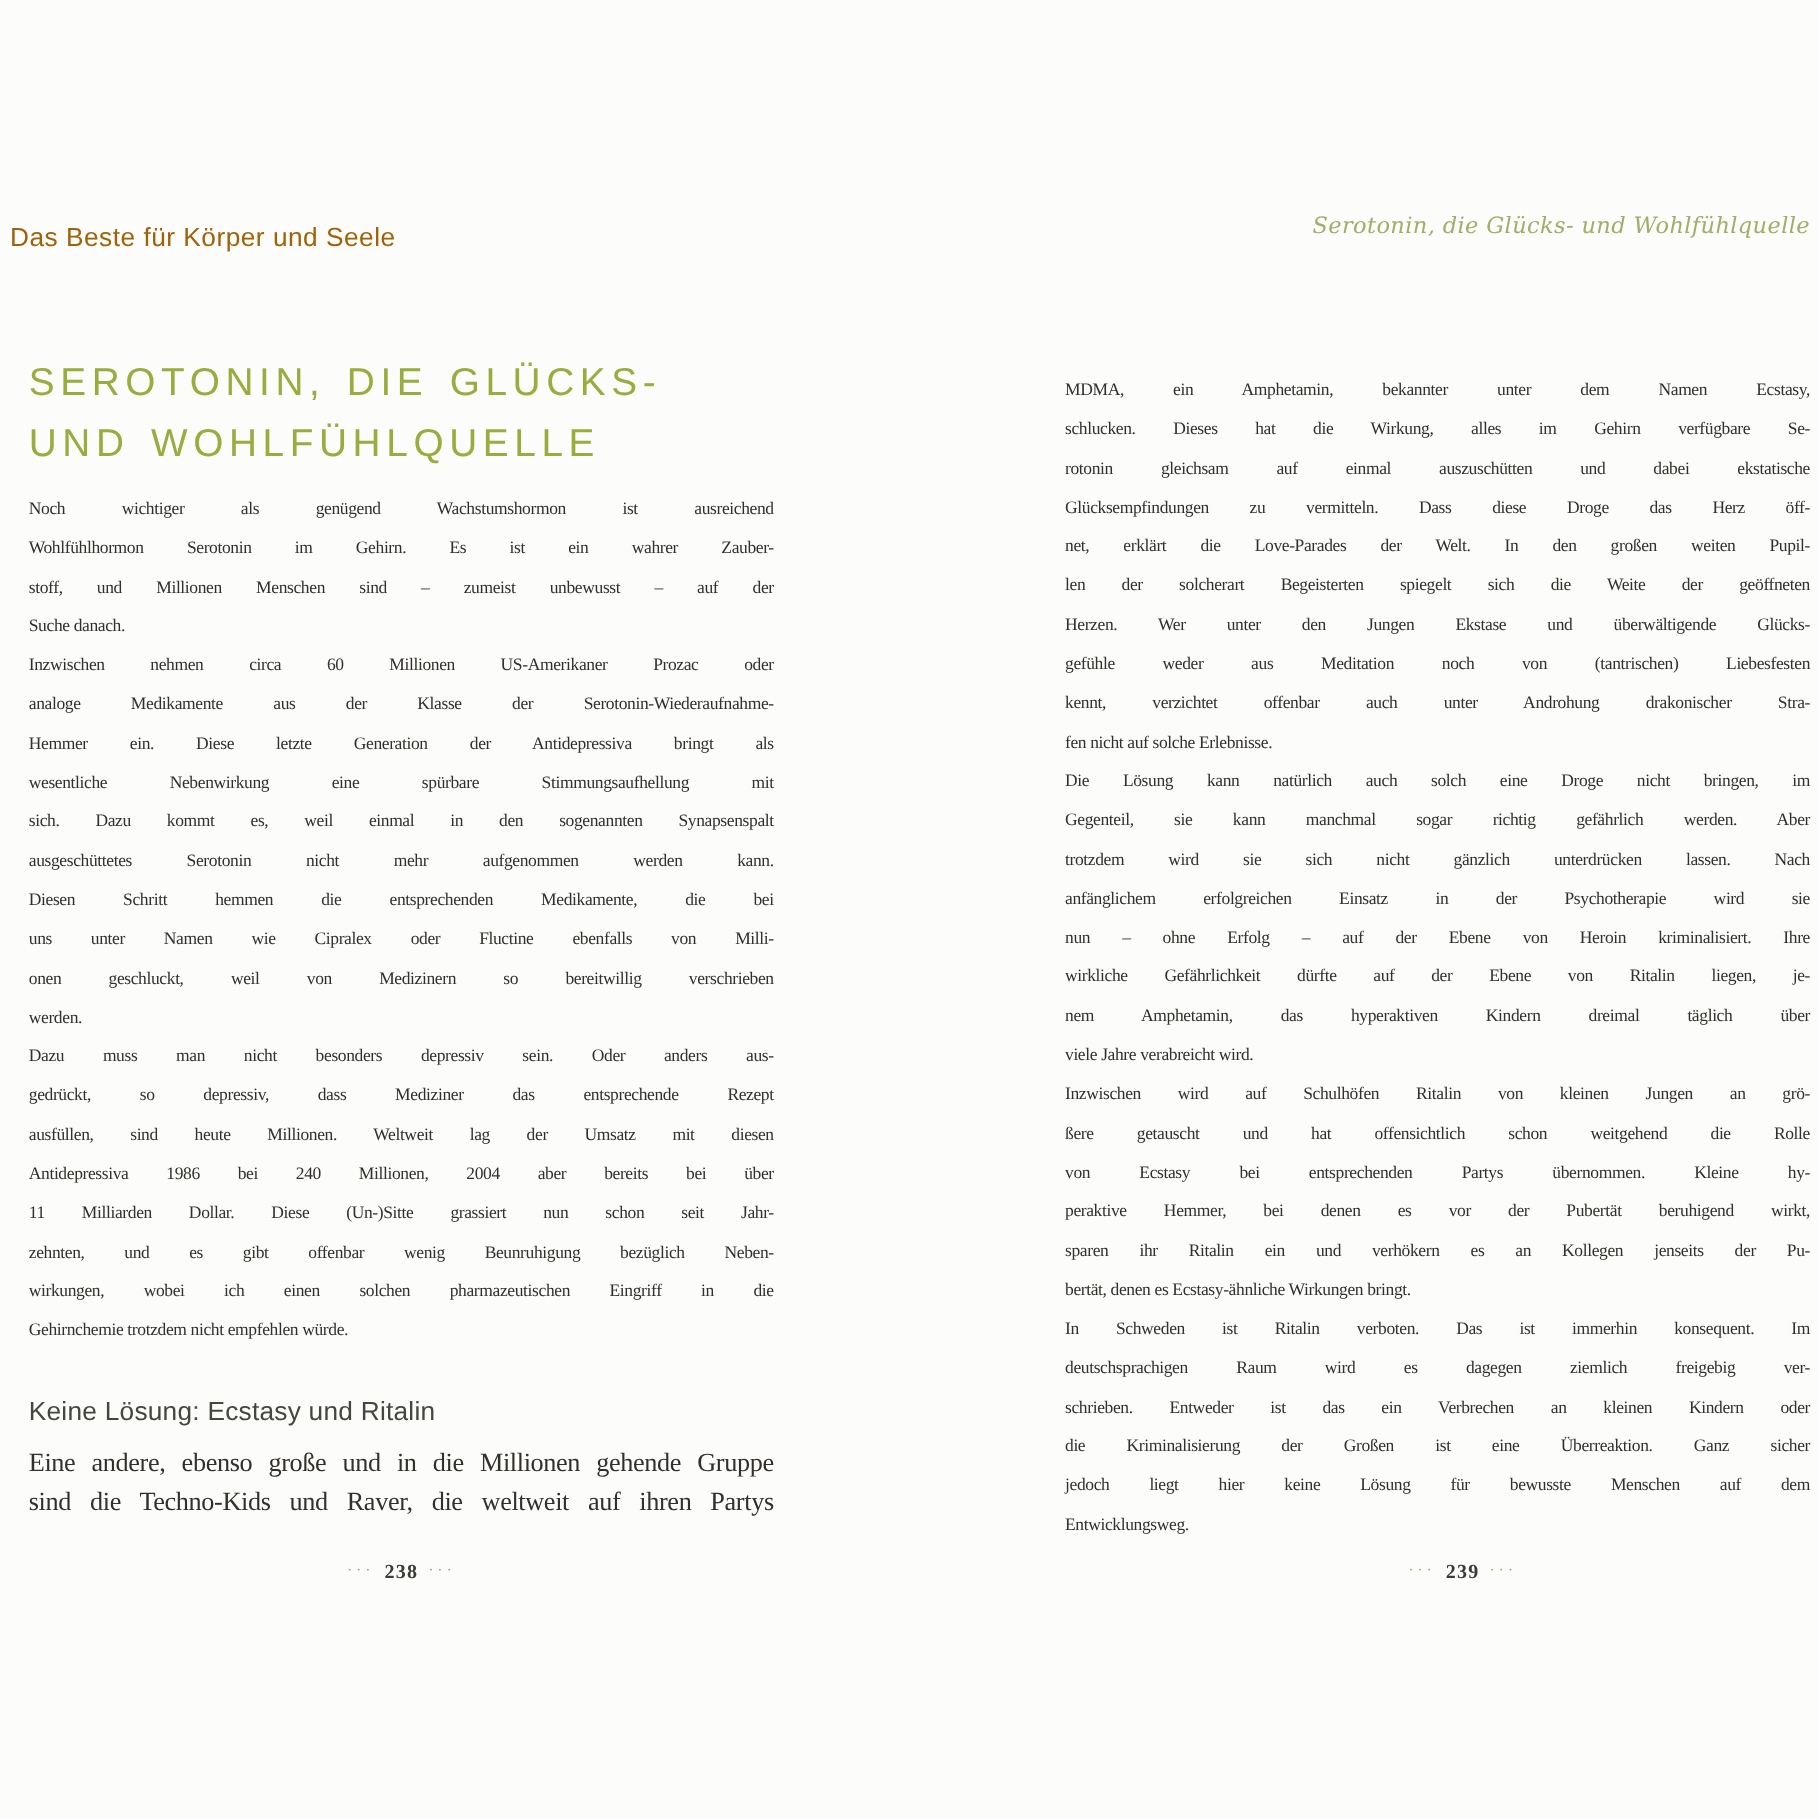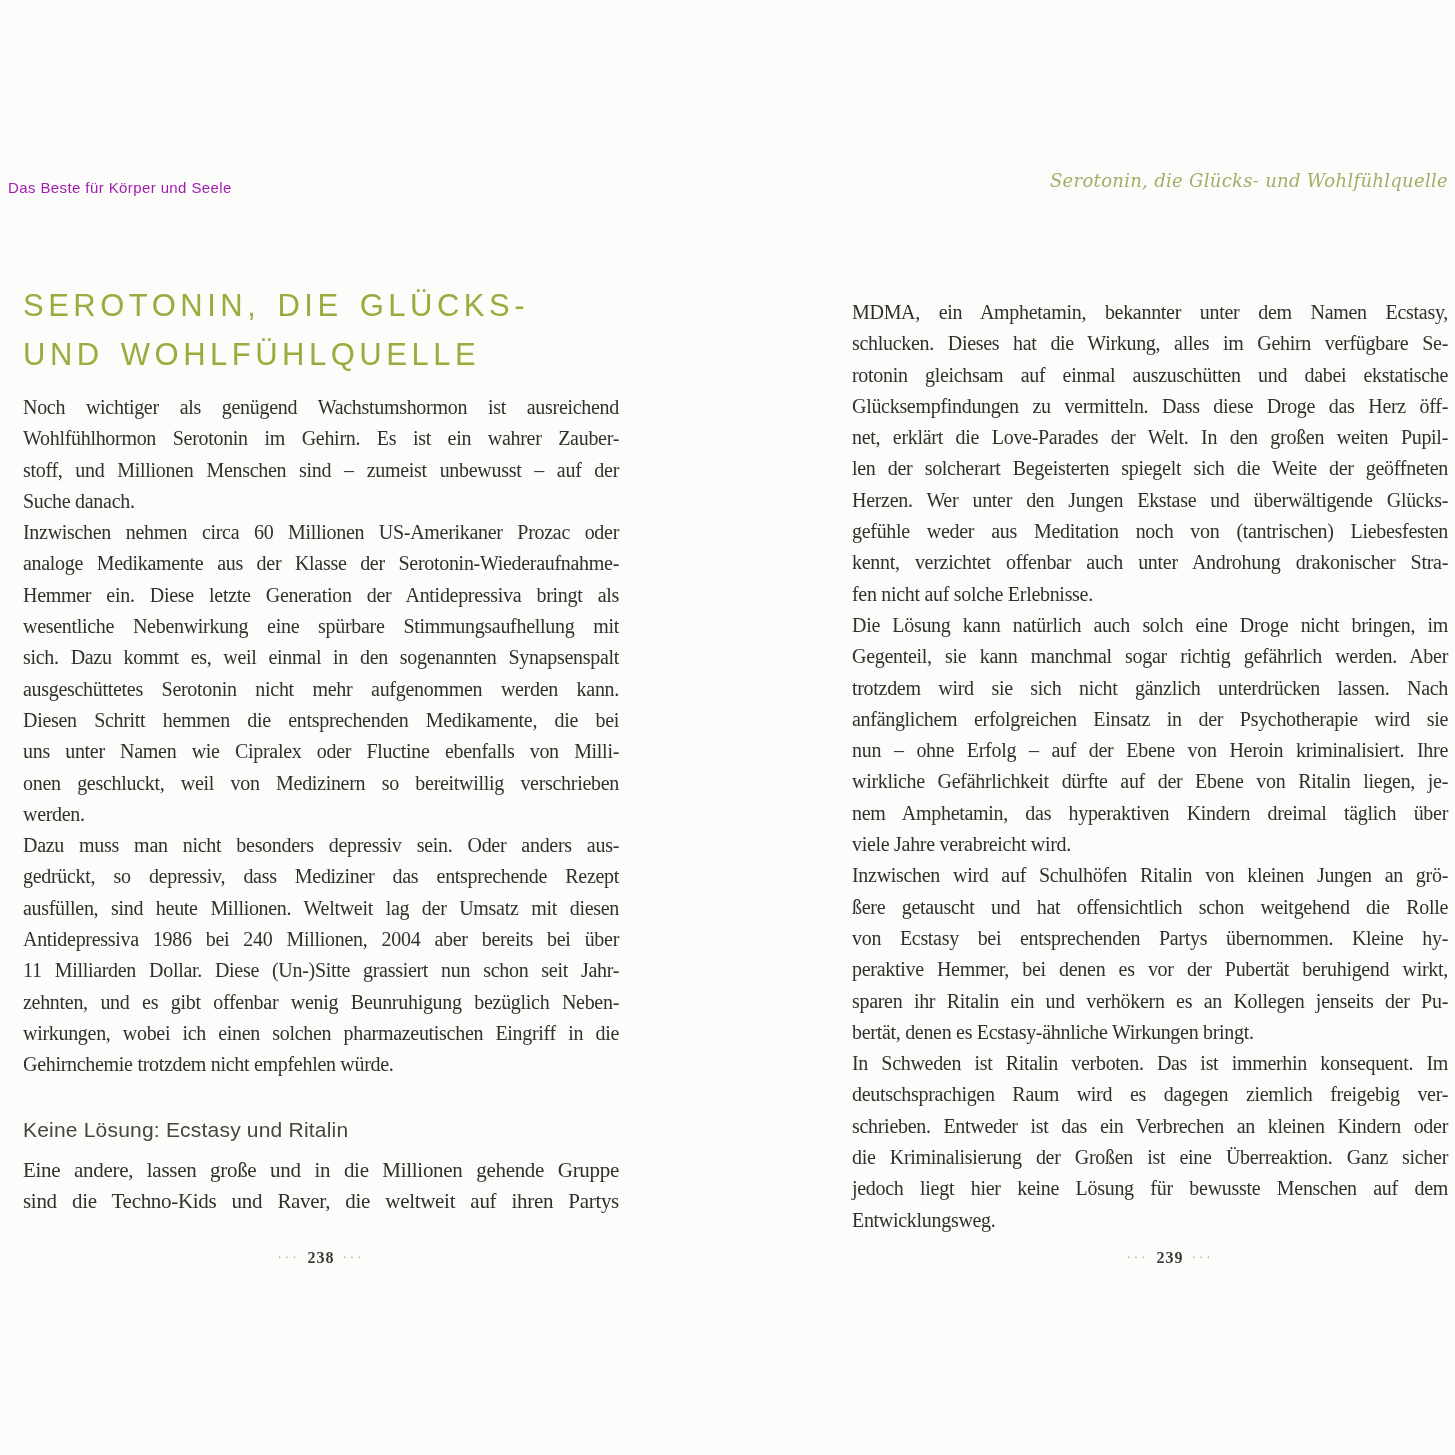--- a/index.html
+++ b/index.html
@@ -1,31 +1,31 @@
 <!DOCTYPE html>
 <html><head>
 <meta charset="utf-8">
 <style>
   html,body{margin:0;padding:0;}
   body{width:1455px;height:1455px;background:#ffffff;}
   #book{position:absolute;top:0;left:0;width:1455px;height:1455px;background:#fcfcfb;
         font-family:"Liberation Serif",serif;color:#32302c;}
   
   .run-head-left{position:absolute;top:179px;left:8px;
-      font-family:"Liberation Sans",sans-serif;font-size:15px;letter-spacing:.4px;
-      color:#a21caf;}
+      font-family:"Liberation Sans",sans-serif;font-size:21px;letter-spacing:.4px;
+      color:#a16207;}
   .run-head-right{position:absolute;top:170px;left:852px;width:596px;text-align:right;
       font-family:"DejaVu Serif",serif;font-style:italic;font-size:18px;letter-spacing:.3px;
       color:#a0ae68;}
   
   .chapter-title{position:absolute;top:281px;left:23px;width:600px;
       font-family:"Liberation Sans",sans-serif;font-size:31px;line-height:49px;
       letter-spacing:4.5px;word-spacing:4px;color:#99ad3e;}
   
-  .col{position:absolute;width:596px;font-size:20px;line-height:31.3px;letter-spacing:-0.3px;}
+  .col{position:absolute;width:596px;font-size:14px;line-height:31.3px;letter-spacing:-0.3px;}
   .col-left{left:23px;top:392px;}
   .col-right{left:852px;top:297px;}
   .col2{position:absolute;left:23px;top:1155px;width:596px;font-size:21px;line-height:31.3px;letter-spacing:-0.3px;}
   .line{white-space:nowrap;}
   .line.just{white-space:normal;text-align:justify;text-align-last:justify;}
   
   .subhead{position:absolute;left:23px;top:1118px;
       font-family:"Liberation Sans",sans-serif;font-size:21px;letter-spacing:.2px;
       color:#45463e;}
   
@@ -71,21 +71,21 @@
       <div class="line just">Antidepressiva 1986 bei 240 Millionen, 2004 aber bereits bei über</div>
       <div class="line just">11 Milliarden Dollar. Diese (Un-)Sitte grassiert nun schon seit Jahr-</div>
       <div class="line just">zehnten, und es gibt offenbar wenig Beunruhigung bezüglich Neben-</div>
       <div class="line just">wirkungen, wobei ich einen solchen pharmazeutischen Eingriff in die</div>
       <div class="line">Gehirnchemie trotzdem nicht empfehlen würde.</div>
     </div>
 
   <div class="subhead">Keine Lösung: Ecstasy und Ritalin</div>
 
   <div class="col2">
-      <div class="line just">Eine andere, lassen große und in die Millionen gehende Gruppe</div>
+      <div class="line just">Eine andere, ebenso große und in die Millionen gehende Gruppe</div>
       <div class="line just">sind die Techno-Kids und Raver, die weltweit auf ihren Partys</div>
     </div>
 
   <div class="col col-right">
       <div class="line just">MDMA, ein Amphetamin, bekannter unter dem Namen Ecstasy,</div>
       <div class="line just">schlucken. Dieses hat die Wirkung, alles im Gehirn verfügbare Se-</div>
       <div class="line just">rotonin gleichsam auf einmal auszuschütten und dabei ekstatische</div>
       <div class="line just">Glücksempfindungen zu vermitteln. Dass diese Droge das Herz öff-</div>
       <div class="line just">net, erklärt die Love-Parades der Welt. In den großen weiten Pupil-</div>
       <div class="line just">len der solcherart Begeisterten spiegelt sich die Weite der geöffneten</div>

